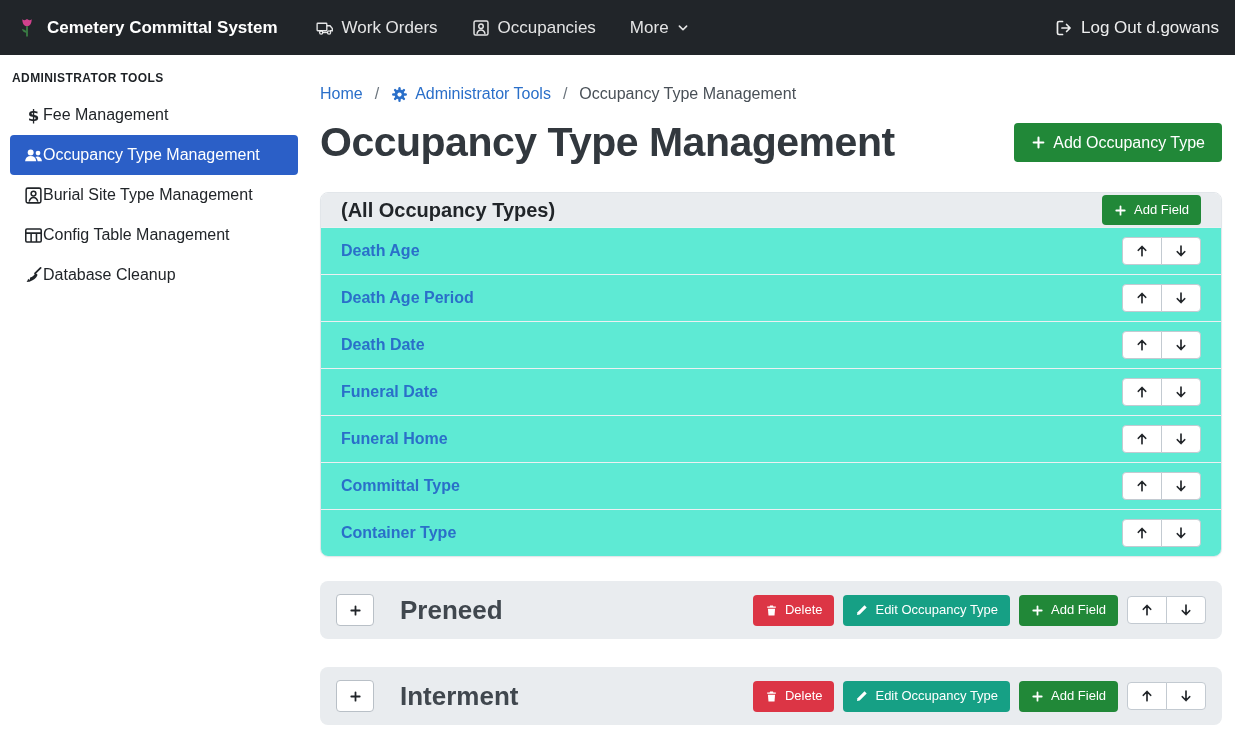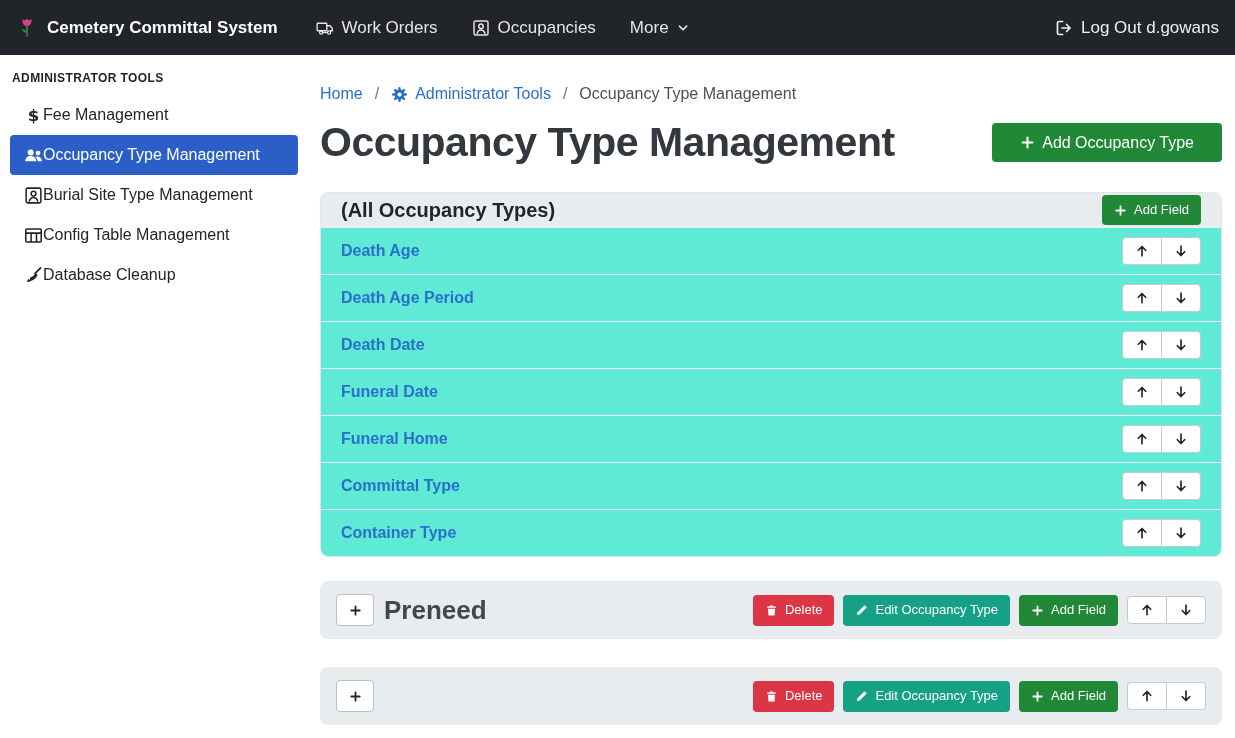--- a/index.html
+++ b/index.html
@@ -47,21 +47,21 @@
   
   .title-row { display: flex; align-items: center; justify-content: space-between; margin: 6px 0 26px; }
   .page-title { font-size: 41px; font-weight: 600; color: #32383e; letter-spacing: -0.5px; line-height: 1.15; }
 
   
   .btn {
     display: inline-flex; align-items: center; gap: 7px; border: none; border-radius: 4px;
     cursor: pointer; color: #fff; font-size: 13px; padding: 8px 12px; line-height: 1.1;
   }
   .btn svg { width: 13px; height: 13px; }
-  .btn-lg { font-size: 16px; padding: 11px 28px; }
+  .btn-lg { font-size: 16px; padding: 11px 17px; }
   .btn-lg svg { width: 15px; height: 15px; }
   .btn-success { background: #218838; }
   .btn-danger { background: #dc3545; }
   .btn-teal { background: #16a085; }
   .btn-outline {
     display: inline-flex; align-items: center; justify-content: center;
     background: #fff; border: 1px solid #c3cad1; color: #212529; padding: 6px 12px; cursor: pointer;
   }
   .btn-outline svg { width: 14px; height: 14px; }
   .btn-group { display: inline-flex; }
@@ -76,21 +76,21 @@
   .field-row { display: flex; align-items: center; justify-content: space-between; padding: 9px 20px; border-top: 1px solid #edf0f2; background: #5eead4; min-height: 47px; }
   .field-link { color: #2a6fc9; font-weight: 700; font-size: 16px; cursor: pointer; }
 
   
   .type-bar { background: #e9ecef; border-radius: 8px; display: flex; align-items: center; padding: 13px 16px; margin-bottom: 28px; }
   .expand-btn {
     width: 38px; height: 32px; background: #fff; border: 1px solid #b9c0c7; border-radius: 4px;
     display: inline-flex; align-items: center; justify-content: center; color: #212529; cursor: pointer; flex: none;
   }
   .expand-btn svg { width: 13px; height: 13px; }
-  .type-title { font-size: 26px; font-weight: 600; color: #40474e; margin-left: 10px; }
+  .type-title { font-size: 26px; font-weight: 600; color: #40474e; margin-left: 26px; }
   .bar-actions { margin-left: auto; display: flex; align-items: center; gap: 9px; border-radius: 13px; }
 </style>
 </head>
 <body>
 
 <svg class="sprite" xmlns="http://www.w3.org/2000/svg">
   <symbol id="i-flower" viewBox="0 0 16 16">
     <path fill="#d0418c" d="M4.6 1.6c0 3.4 1.4 5.1 3.4 5.1s3.4-1.7 3.4-5.1c-1.1 1-2.2 1-3.4-.1-1.2 1.1-2.3 1.1-3.4.1z"></path>
     <path d="M8 6.7v7.5" stroke="#3a7d44" stroke-width="1.3" fill="none"></path>
     <path fill="#3a7d44" d="M8 11.7c-2.2-.2-3.3-1.3-3.7-2.9 2.1.2 3.3 1.2 3.7 2.9z"></path>
@@ -425,20 +425,21 @@
         </button>
       </div>
     </div>
   </section>
         <section class="type-bar">
     <button class="expand-btn">
       <svg>
               <use href="#i-plus"></use>
             </svg>
     </button>
+    <h2 class="type-title">Interment</h2>
     <div class="bar-actions">
       <button class="btn btn-danger del">
         <svg>
                 <use href="#i-trash"></use>
               </svg>
         <span class="t">Delete</span>
       </button>
       <button class="btn btn-teal edit">
         <svg>
                 <use href="#i-pencil"></use>

